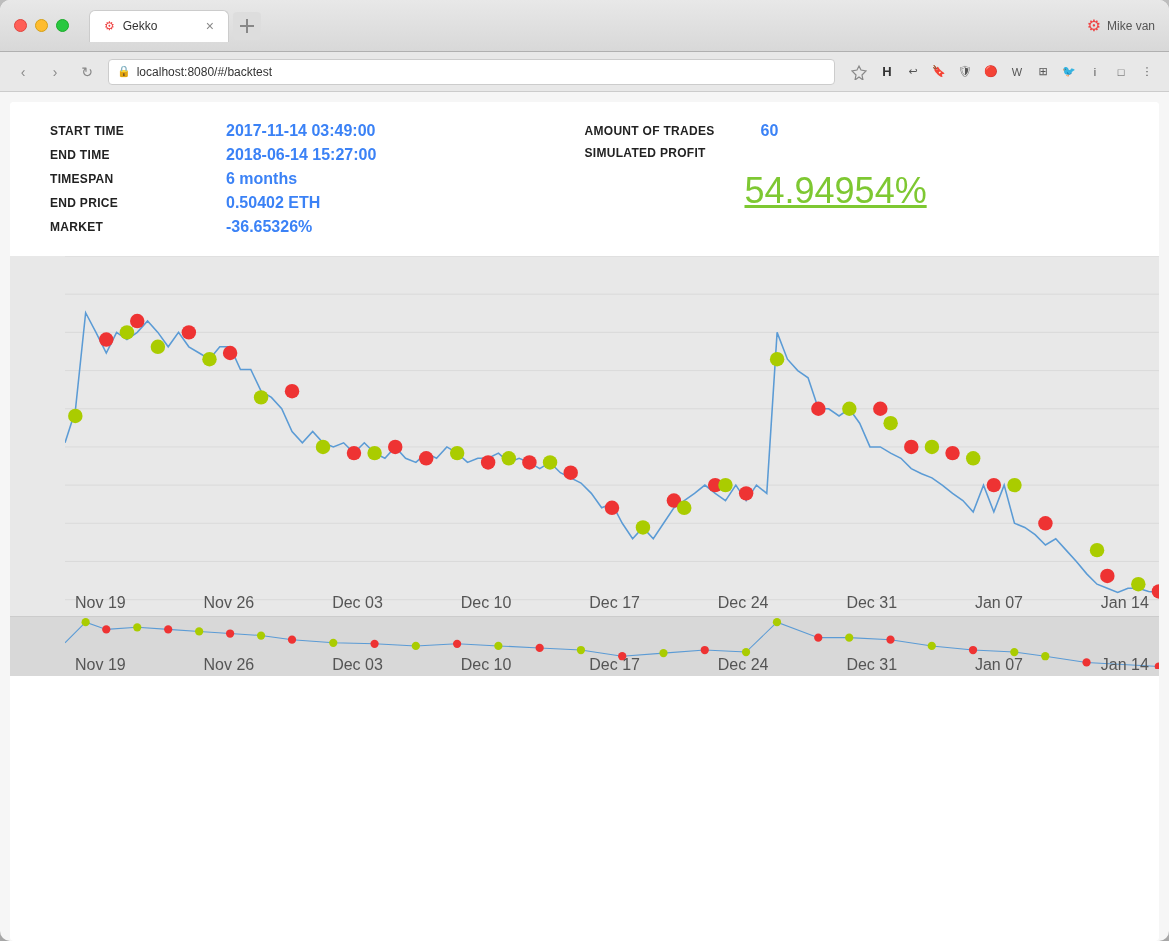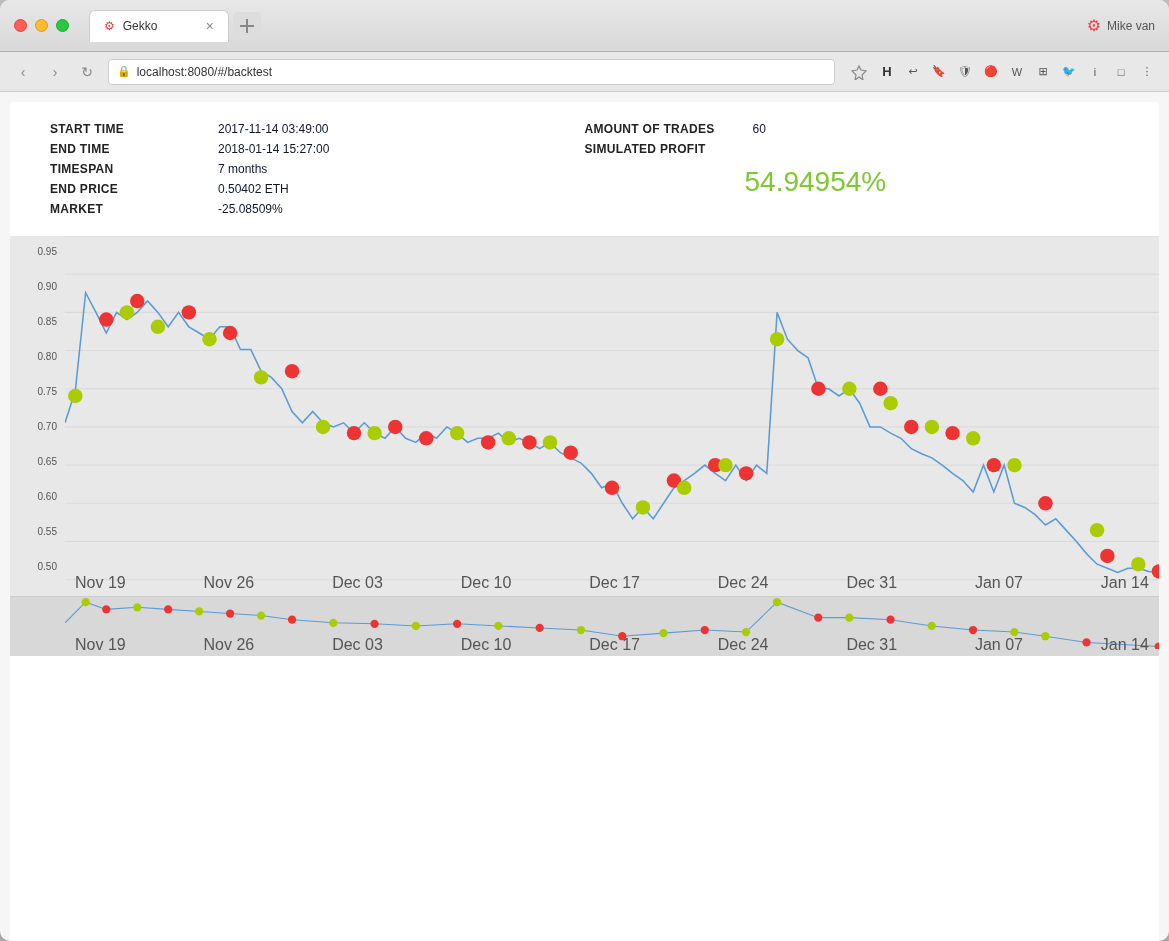--- a/index.html
+++ b/index.html
@@ -158,43 +158,45 @@
 
     .stats-left, .stats-right {
       display: flex;
       flex-direction: column;
       gap: 6px;
     }
 
     .stat-row {
       display: flex;
       align-items: center;
-      gap: 8px;
+      gap: 16px;
     }
 
     .stat-label {
       font-weight: 700;
       font-size: 12px;
       color: #222;
       min-width: 160px;
       text-transform: uppercase;
       letter-spacing: 0.3px;
     }
 
     .stat-value {
-      font-size: 12px;
-      color: #0f172a;
+      font-size: 16px;
+      color: #3b82f6;
+      font-weight: bold;
     }
 
     .simulated-profit-value {
-      font-size: 28px;
+      font-size: 36px;
       font-weight: 400;
       color: #7ec832;
       margin-top: 4px;
       margin-left: 160px;
+      text-decoration: underline;
     }
 
     .chart-container {
       background: #e8e8e8;
       margin: 0;
       position: relative;
       height: 420px;
     }
 
     .main-chart {
@@ -331,63 +333,51 @@
   <div class="page-content">
 
     <div class="stats-panel">
       <div class="stats-left">
         <div class="stat-row">
           <span class="stat-label">START TIME</span>
           <span class="stat-value">2017-11-14 03:49:00</span>
         </div>
         <div class="stat-row">
           <span class="stat-label">END TIME</span>
-          <span class="stat-value">2018-01-14 15:27:00</span>
+          <span class="stat-value">2018-06-14 15:27:00</span>
         </div>
         <div class="stat-row">
           <span class="stat-label">TIMESPAN</span>
-          <span class="stat-value">7 months</span>
+          <span class="stat-value">6 months</span>
         </div>
         <div class="stat-row">
           <span class="stat-label">END PRICE</span>
           <span class="stat-value">0.50402 ETH</span>
         </div>
         <div class="stat-row">
           <span class="stat-label">MARKET</span>
-          <span class="stat-value">-25.08509%</span>
+          <span class="stat-value">-36.65326%</span>
         </div>
       </div>
       <div class="stats-right">
         <div class="stat-row">
           <span class="stat-label">AMOUNT OF TRADES</span>
           <span class="stat-value">60</span>
         </div>
         <div class="stat-row">
           <span class="stat-label">SIMULATED PROFIT</span>
         </div>
         <div class="simulated-profit-value">54.94954%</div>
       </div>
     </div>
 
     <div class="chart-container">
 
       <div class="main-chart">
 
-        <div class="y-axis">
-          <span class="y-label">0.95</span>
-          <span class="y-label">0.90</span>
-          <span class="y-label">0.85</span>
-          <span class="y-label">0.80</span>
-          <span class="y-label">0.75</span>
-          <span class="y-label">0.70</span>
-          <span class="y-label">0.65</span>
-          <span class="y-label">0.60</span>
-          <span class="y-label">0.55</span>
-          <span class="y-label">0.50</span>
-        </div>
 
         <svg class="chart-svg" viewBox="0 0 1060 336" preserveAspectRatio="none" xmlns="http://www.w3.org/2000/svg">
 
           <line x1="0" y1="0" x2="1060" y2="0" stroke="#ccc" stroke-width="0.5"></line>
           <line x1="0" y1="37" x2="1060" y2="37" stroke="#ccc" stroke-width="0.5"></line>
           <line x1="0" y1="74" x2="1060" y2="74" stroke="#ccc" stroke-width="0.5"></line>
           <line x1="0" y1="111" x2="1060" y2="111" stroke="#ccc" stroke-width="0.5"></line>
           <line x1="0" y1="148" x2="1060" y2="148" stroke="#ccc" stroke-width="0.5"></line>
           <line x1="0" y1="185" x2="1060" y2="185" stroke="#ccc" stroke-width="0.5"></line>
           <line x1="0" y1="222" x2="1060" y2="222" stroke="#ccc" stroke-width="0.5"></line>

